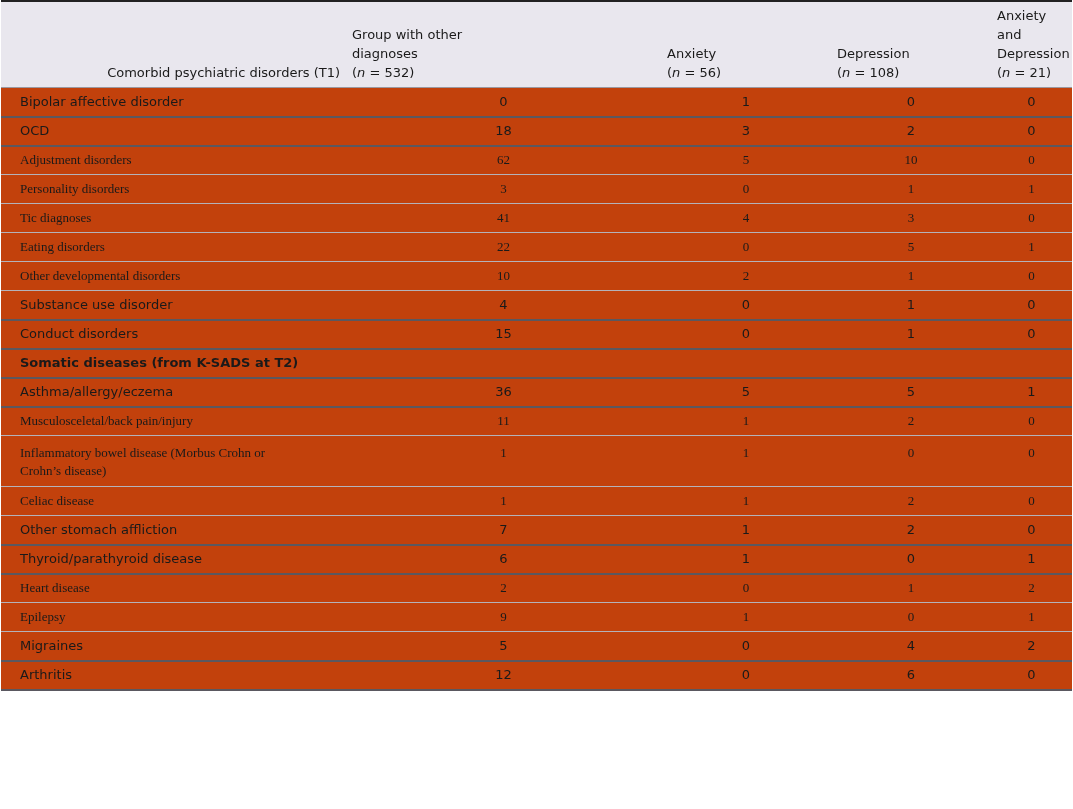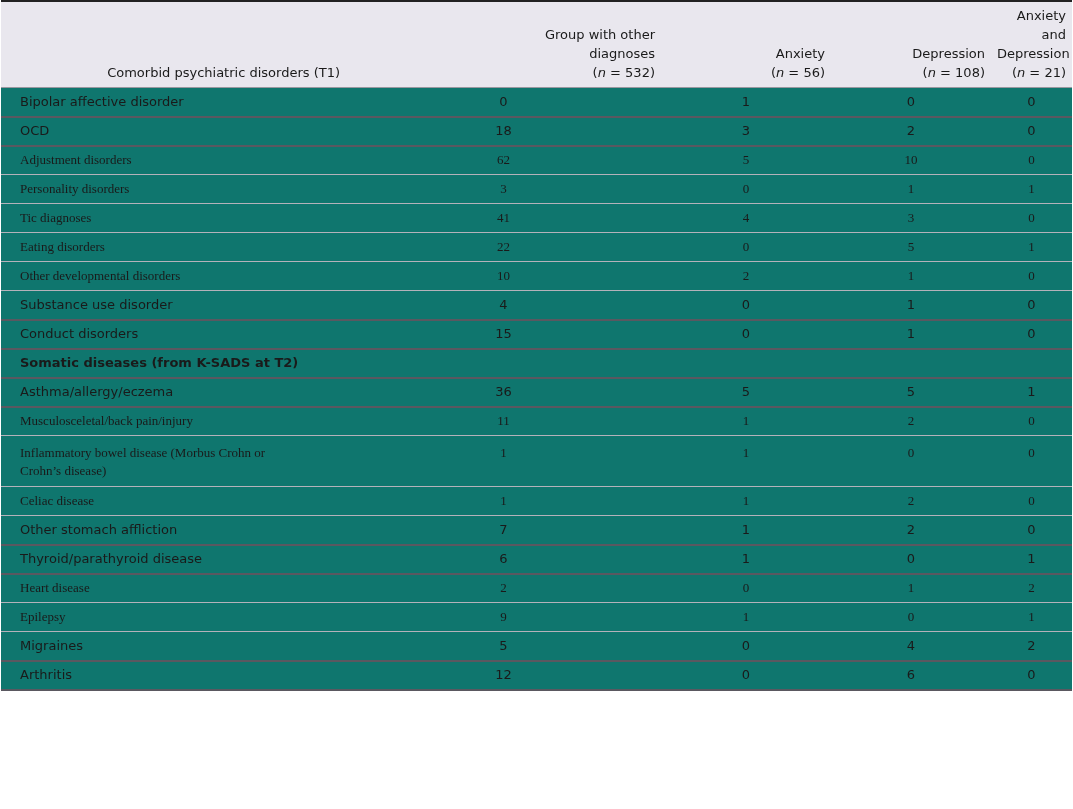--- a/index.html
+++ b/index.html
@@ -1,21 +1,21 @@
 <!DOCTYPE html>
 <html><head>
 <meta charset="utf-8">
 <style>
   html, body { margin:0; padding:0; background:#ffffff; }
   body { width:1073px; height:809px; overflow:hidden; font-family:"DejaVu Sans", sans-serif; font-size:13px; color:#1a1a1a; }
   table { border-collapse:collapse; width:1071px; margin-left:1px; table-layout:fixed; }
   thead tr { background:#e9e7ee; border-top:2px solid #222; }
-  thead th { font-weight:normal; vertical-align:bottom; padding:4px 6px 5px 6px; line-height:19px; text-align:right; border-bottom:1px solid #9a98a0; }
+  thead th { font-weight:normal; vertical-align:bottom; padding:4px 6px 5px 6px; line-height:19px; text-align:left; border-bottom:1px solid #9a98a0; }
   thead th.first { text-align:right; padding-left:19px; }
-  tbody tr { background:#0f766e; height:29px; }
+  tbody tr { background:#c2410c; height:29px; }
   tbody td { padding:0 6px; text-align:center; line-height:18px; vertical-align:middle; }
   tbody td.first { text-align:left; padding-left:19px; }
   tr.dark { border-bottom:2px solid #5a5860; }
   tr.light { border-bottom:1px solid #b4b2ba;font-family:Liberation Serif, serif; }
   tr.tall td { vertical-align:top; padding-top:8px; padding-bottom:6px; }
   tr.section td { font-weight:bold; }
   i { font-style:italic; }
 </style>
 </head>
 <body>

